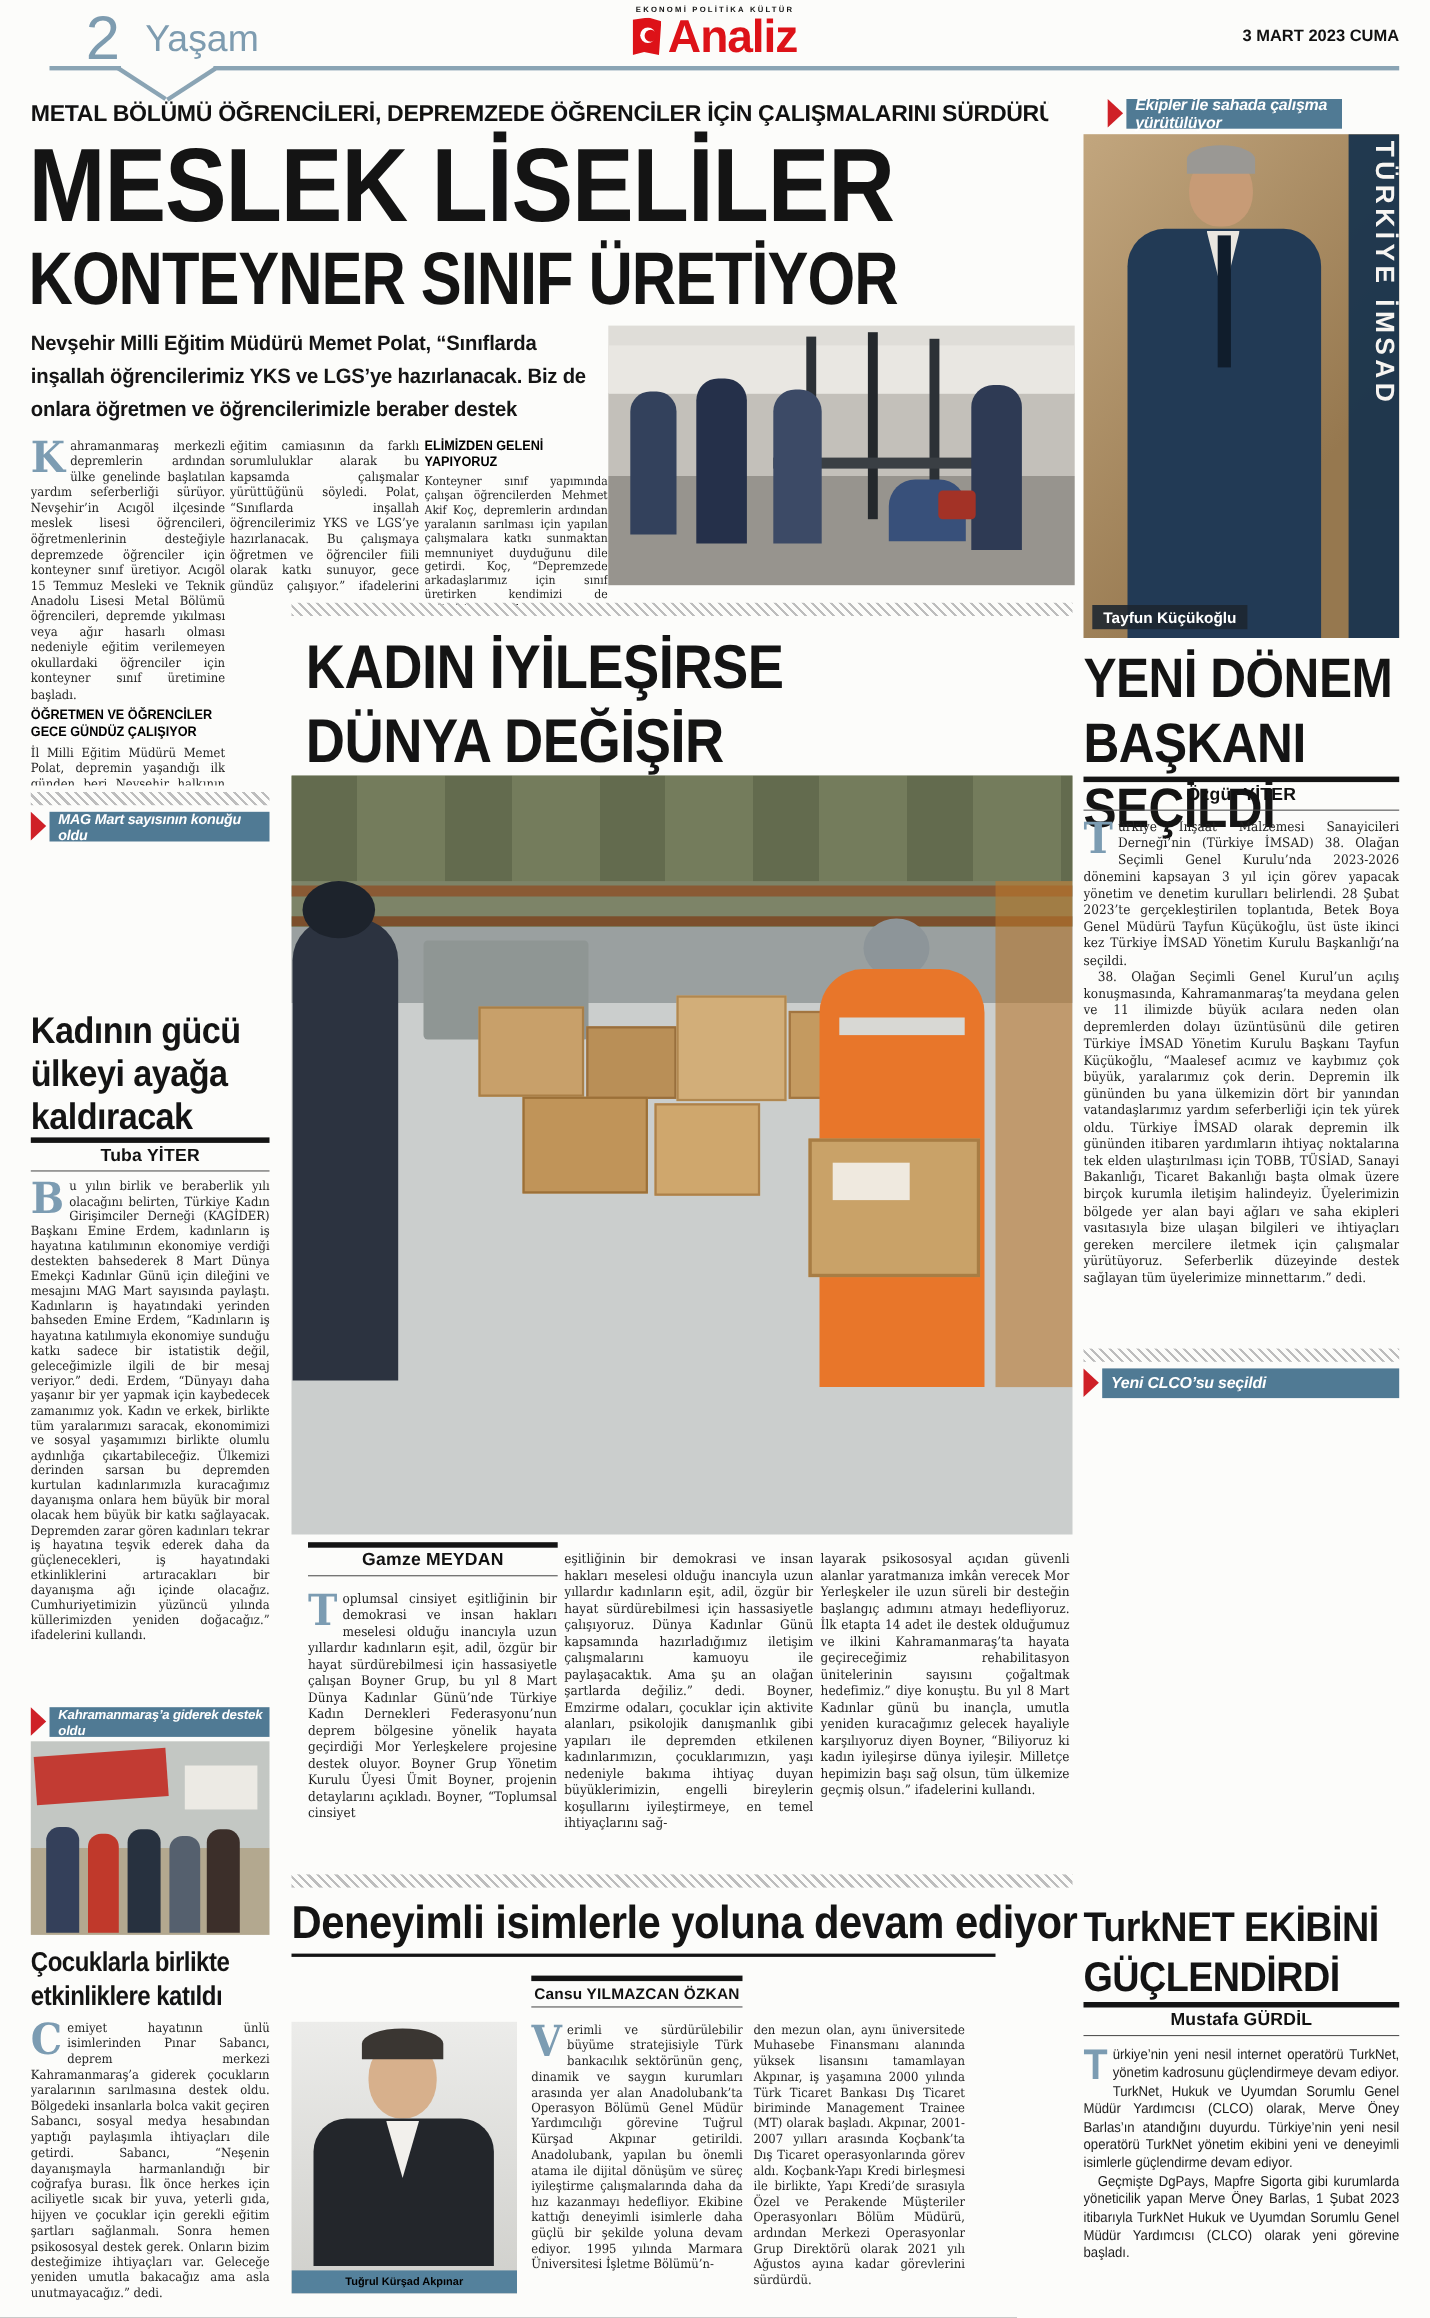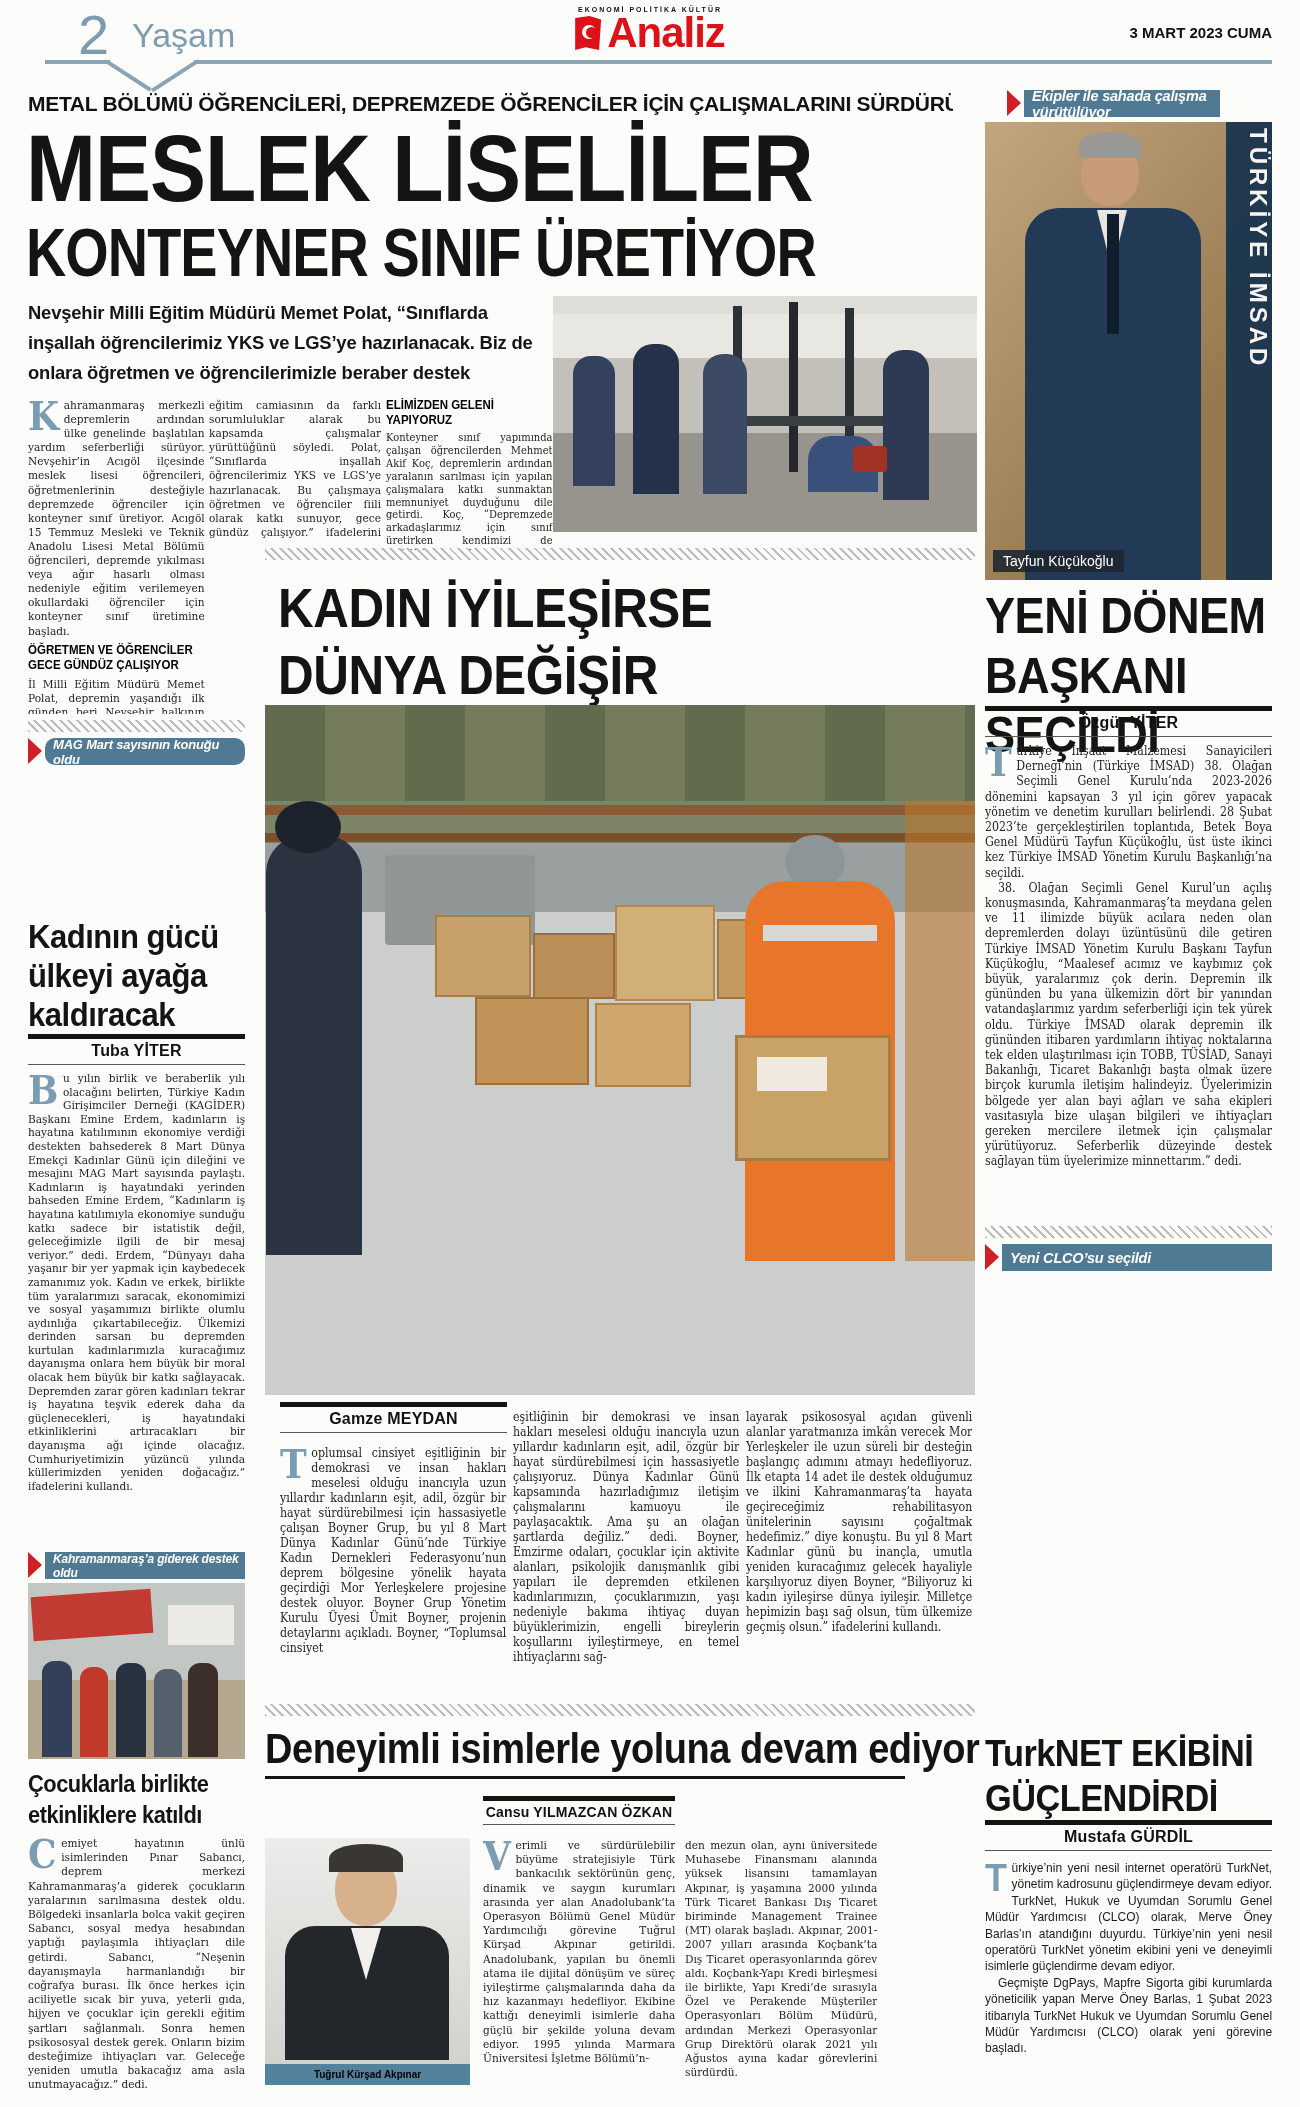--- a/index.html
+++ b/index.html
@@ -37,21 +37,21 @@
   .banner{display:flex;align-items:stretch;height:27px;}
   .banner .tri{width:0;height:0;border-top:13.5px solid transparent;border-bottom:13.5px solid transparent;
                border-left:14px solid #cf2027;}
   .banner .trigap{width:3px;background:transparent;}
   .banner .box{flex:1;background:#507a94;color:#fff;font-weight:700;font-style:italic;font-size:14.5px;
                display:flex;align-items:center;padding-left:8px;letter-spacing:-0.2px;}
   
   .hatch{background:repeating-linear-gradient(45deg,#bdbdbd 0 2px,transparent 2px 6px);height:12px;}
   
   .photocap{position:absolute;left:8px;bottom:8px;background:rgba(28,38,48,.88);color:#fff;
-            font-weight:400;font-size:14px;padding:3px 10px;white-space:nowrap;}
+            font-weight:700;font-size:14px;padding:3px 10px;white-space:nowrap;}
   .photobar{position:absolute;left:0;right:0;bottom:0;background:#54819c;color:#000000;text-align:center;
             font-weight:700;font-size:10px;padding:5px 0;}
   .photolabel{position:absolute;left:0;bottom:6px;background:#4f7a96;color:#fff;font-weight:700;
               font-size:13.5px;padding:3px 9px;white-space:nowrap;}
   .photo{overflow:hidden;background:#cfcfcc;}
   .imsad-band{position:absolute;right:0;top:0;bottom:0;width:46px;background:#16324e;color:#fff;
               writing-mode:vertical-rl;font-weight:800;font-size:24px;letter-spacing:4px;
               padding-top:6px;overflow:hidden;opacity:.92;}
 </style>
 </head>
@@ -144,21 +144,21 @@
   <div class="abs bodytxt" style="left:985px;top:744px;width:312px;height:476px;font-size:12px;line-height:15.2px;">
     <div><span class="dropcap">T</span><span>ürkiye İnşaat Malzemesi Sanayicileri Derneği’nin (Türkiye İMSAD) 38. Olağan Seçimli Genel Kurulu’nda 2023-2026 dönemini kapsayan 3 yıl için görev yapacak yönetim ve denetim kurulları belirlendi. 28 Şubat 2023’te gerçekleştirilen toplantıda, Betek Boya Genel Müdürü Tayfun Küçükoğlu, üst üste ikinci kez Türkiye İMSAD Yönetim Kurulu Başkanlığı’na seçildi.</span></div>
     <div class="para2">38. Olağan Seçimli Genel Kurul’un açılış konuşmasında, Kahramanmaraş’ta meydana gelen ve 11 ilimizde büyük acılara neden olan depremlerden dolayı üzüntüsünü dile getiren Türkiye İMSAD Yönetim Kurulu Başkanı Tayfun Küçükoğlu, “Maalesef acımız ve kaybımız çok büyük, yaralarımız çok derin. Depremin ilk gününden bu yana ülkemizin dört bir yanından vatandaşlarımız yardım seferberliği için tek yürek oldu. Türkiye İMSAD olarak depremin ilk gününden itibaren yardımların ihtiyaç noktalarına tek elden ulaştırılması için TOBB, TÜSİAD, Sanayi Bakanlığı, Ticaret Bakanlığı başta olmak üzere birçok kurumla iletişim halindeyiz. Üyelerimizin bölgede yer alan bayi ağları ve saha ekipleri vasıtasıyla bize ulaşan bilgileri ve ihtiyaçları gereken mercilere iletmek için çalışmalar yürütüyoruz. Seferberlik düzeyinde destek sağlayan tüm üyelerimize minnettarım.” dedi.</div>
   </div>
 
   <div class="abs hatch" style="left:28px;top:720px;width:217px;"></div>
 
   <div class="abs banner" style="left:28px;top:738px;width:217px;">
     <div class="tri"></div>
       <div class="trigap"></div>
-    <div class="box" style="font-size:13px;border-radius:10px;">MAG Mart sayısının konuğu oldu</div>
+    <div class="box" style="font-size:13px;">MAG Mart sayısının konuğu oldu</div>
   </div>
 
 
   <div class="abs bigH" style="left:28px;top:918px;font-size:32px;line-height:37px;transform:scale(.97,1.05);">
     <div>Kadının gücü</div>
     <div>ülkeyi ayağa</div>
     <div>kaldıracak</div>
   </div>
 
   <div class="abs byline" style="left:28px;top:1034px;width:217px;">

